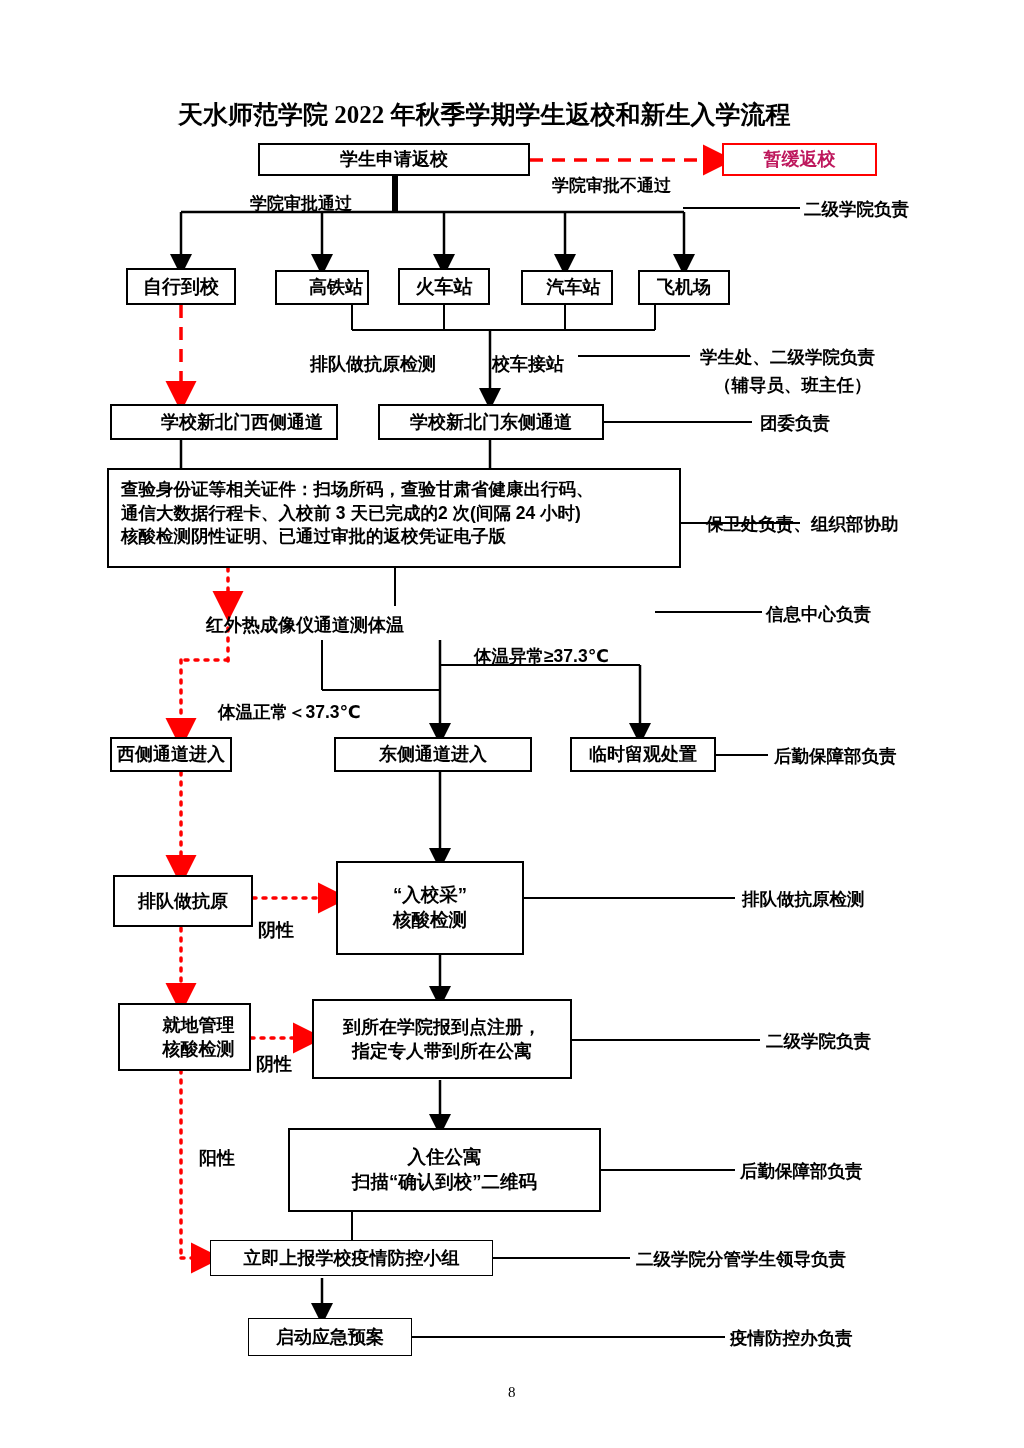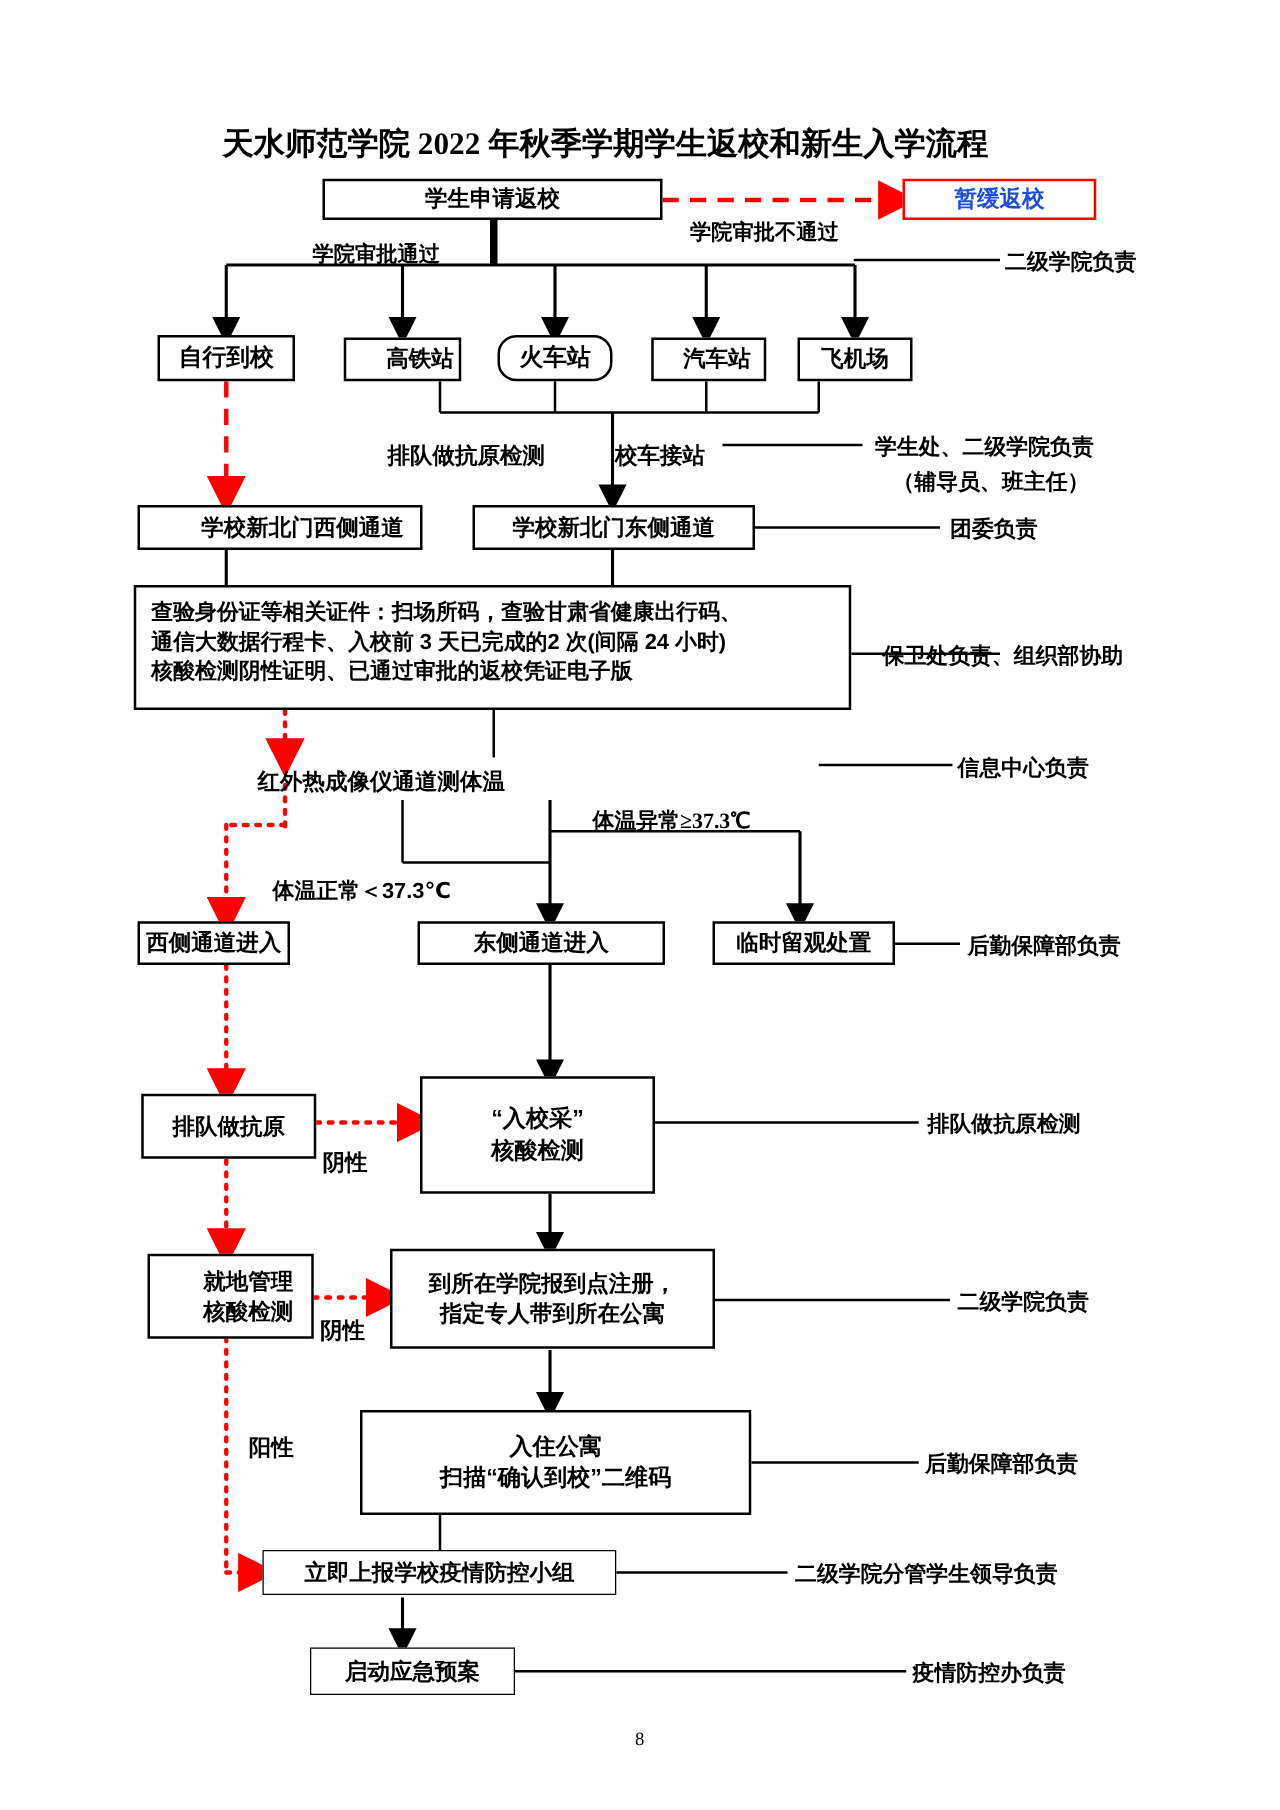--- a/index.html
+++ b/index.html
@@ -1,20 +1,20 @@
 <!DOCTYPE html>
 <html><head>
 <meta charset="utf-8">
 <style>
   html,body{margin:0;padding:0;background:#ffffff;}
   body{width:1024px;height:1448px;position:relative;font-family:"Liberation Sans","DejaVu Sans",sans-serif;color:#000;}
   #canvas{position:absolute;left:0;top:0;width:1024px;height:1448px;overflow:hidden;}
   .box{position:absolute;border:2px solid #000;background:#fff;display:flex;align-items:center;justify-content:center;text-align:center;font-weight:bold;line-height:1.35;box-sizing:border-box;}
   .box.thin{border-width:1.5px;}
-  .box.red{border-color:#ff0000;color:#1d4ed8;}
+  .box.red{border-color:#ff0000;color:#be185d;}
   .lbl{position:absolute;font-weight:bold;white-space:nowrap;}
   .title{position:absolute;font-weight:bold;font-family:"Liberation Serif","DejaVu Serif",serif;}
   .pagenum{position:absolute;font-family:"Liberation Serif","DejaVu Serif",serif;}
   svg{position:absolute;left:0;top:0;width:1024px;height:1448px;pointer-events:none;}
   .multi{flex-direction:column;}
   .ta-left{text-align:left;justify-content:flex-start;}
 </style>
 </head>
 <body>
 
@@ -117,21 +117,21 @@
   </svg>
 
   <div class="title" style="left:178px;top:98px;font-size:25px;">天水师范学院 2022 年秋季学期学生返校和新生入学流程</div>
 
   <div class="box" style="left:258px;top:143px;width:272px;height:33px;font-size:18px;">学生申请返校</div>
 
   <div class="box red" style="left:722px;top:143px;width:155px;height:33px;font-size:18px;">暂缓返校</div>
 
   <div class="box" style="left:126px;top:268px;width:110px;height:37px;font-size:19px;">自行到校</div>
   <div class="box" style="left:275px;top:270px;width:94px;height:35px;font-size:18px;padding-left:28px;">高铁站</div>
-  <div class="box" style="left:398px;top:268px;width:92px;height:37px;font-size:19px;border-radius:15px;">火车站</div>
+  <div class="box" style="left:398px;top:268px;width:92px;height:37px;font-size:19px;">火车站</div>
   <div class="box" style="left:521px;top:270px;width:92px;height:35px;font-size:18px;padding-left:13px;">汽车站</div>
   <div class="box" style="left:638px;top:270px;width:92px;height:35px;font-size:18px;">飞机场</div>
 
   <div class="box" style="left:110px;top:404px;width:228px;height:36px;font-size:18px;padding-left:36px;">学校新北门西侧通道</div>
   <div class="box" style="left:378px;top:404px;width:226px;height:36px;font-size:18px;">学校新北门东侧通道</div>
 
   <div class="box multi ta-left" style="left:107px;top:468px;width:574px;height:100px;font-size:17.5px;align-items:flex-start;padding:8px 12px;">
     <div>查验身份证等相关证件：扫场所码，查验甘肃省健康出行码、</div>
     <div>通信大数据行程卡、入校前 3 天已完成的2 次(间隔 24 小时)</div>
     <div>核酸检测阴性证明、已通过审批的返校凭证电子版</div>
@@ -166,21 +166,21 @@
   </div>
 
   <div class="box thin" style="left:210px;top:1240px;width:283px;height:36px;font-size:18px;">立即上报学校疫情防控小组</div>
 
   <div class="box thin" style="left:248px;top:1318px;width:164px;height:38px;font-size:18px;">启动应急预案</div>
 
   <div class="lbl" style="left:250px;top:192px;font-size:17px;">学院审批通过</div>
   <div class="lbl" style="left:552px;top:174px;font-size:17px;">学院审批不通过</div>
   <div class="lbl" style="left:310px;top:352px;font-size:18px;">排队做抗原检测</div>
   <div class="lbl" style="left:492px;top:352px;font-size:18px;">校车接站</div>
-  <div class="lbl" style="left:474px;top:644px;font-size:17.5px;font-family:Liberation Serif, serif;">体温异常≥37.3℃</div>
+  <div class="lbl" style="left:474px;top:644px;font-size:17.5px;">体温异常≥37.3℃</div>
   <div class="lbl" style="left:218px;top:700px;font-size:17.5px;">体温正常＜37.3℃</div>
   <div class="lbl" style="left:258px;top:918px;font-size:18px;">阴性</div>
   <div class="lbl" style="left:256px;top:1052px;font-size:18px;">阴性</div>
   <div class="lbl" style="left:199px;top:1146px;font-size:18px;">阳性</div>
 
   <div class="lbl" style="left:804px;top:197px;font-size:17.5px;">二级学院负责</div>
   <div class="lbl" style="left:700px;top:345px;font-size:17.5px;">学生处、二级学院负责</div>
   <div class="lbl" style="left:714px;top:373px;font-size:17.5px;">（辅导员、班主任）</div>
   <div class="lbl" style="left:760px;top:411px;font-size:17.5px;">团委负责</div>
   <div class="lbl" style="left:706px;top:512px;font-size:17.5px;">保卫处负责、组织部协助</div>

